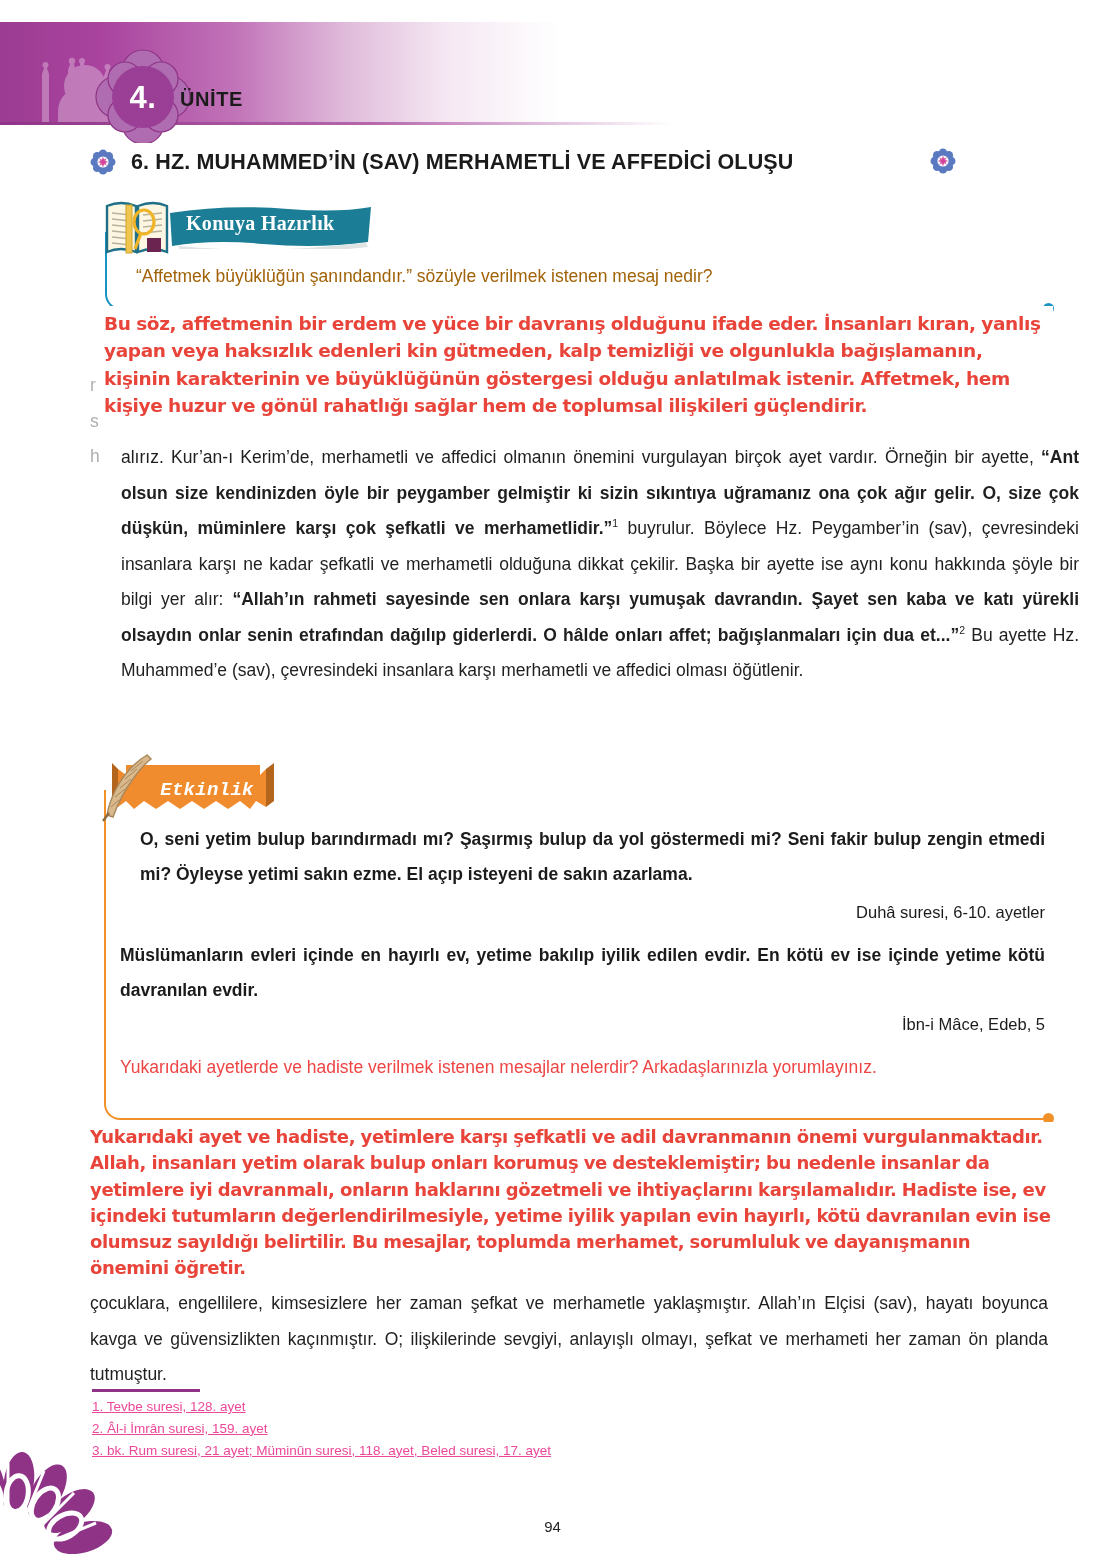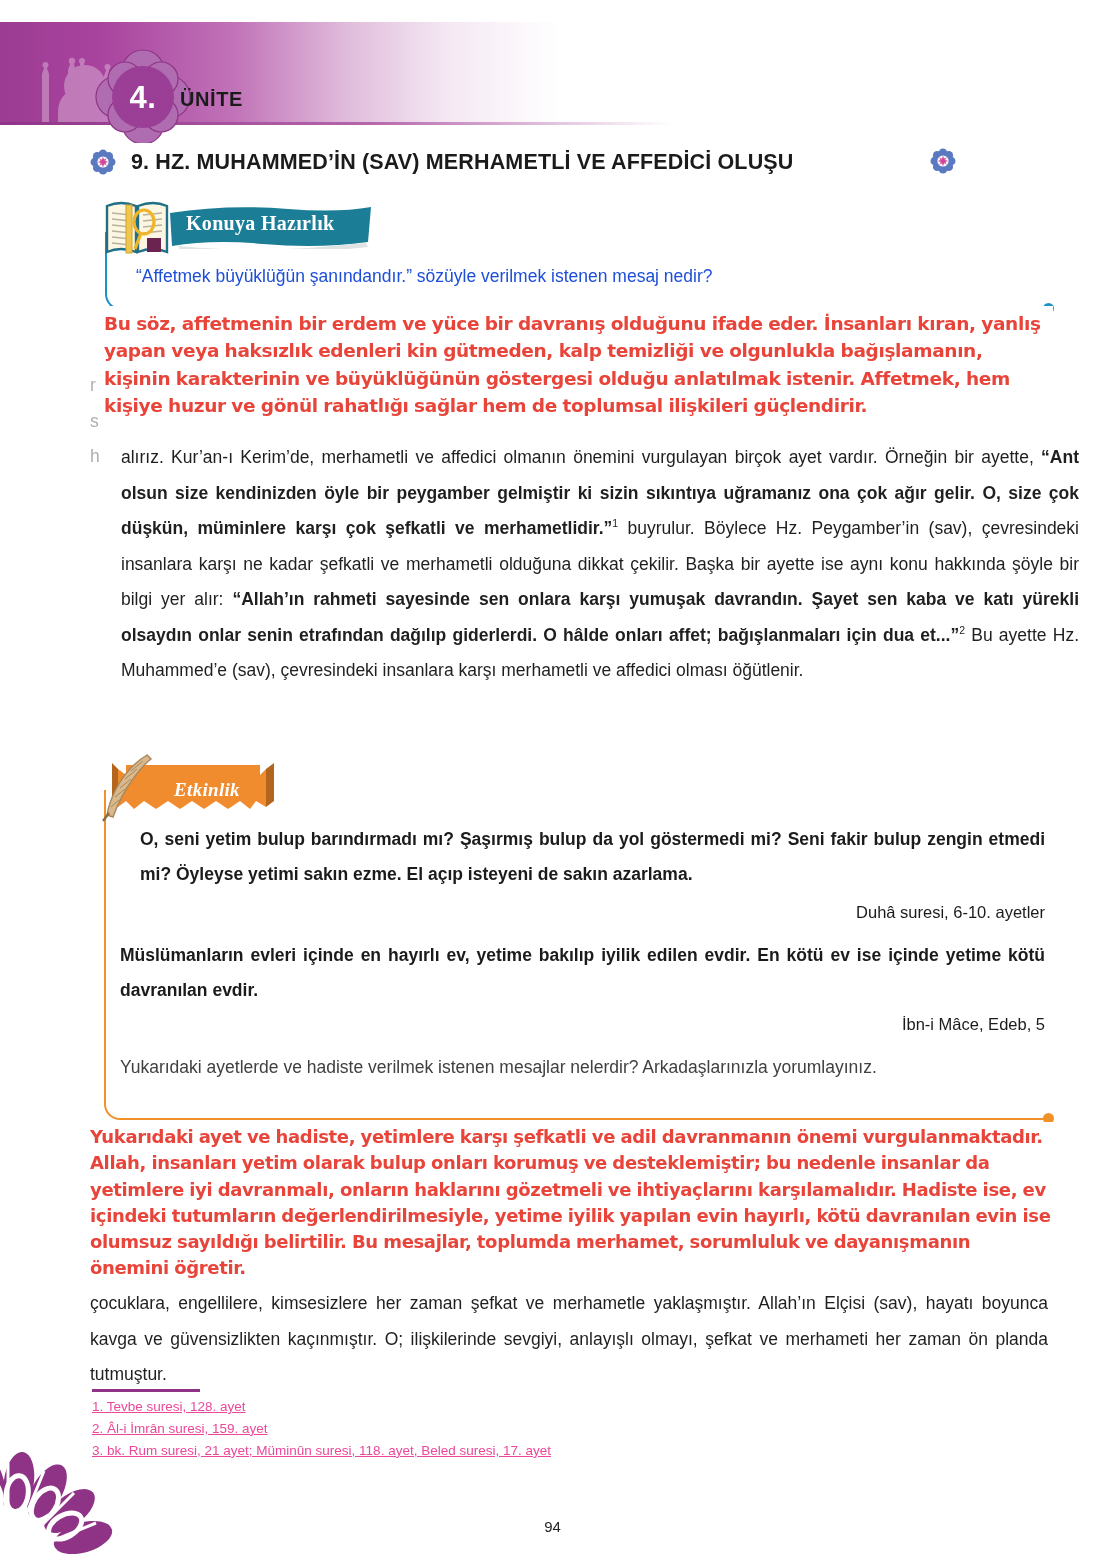--- a/index.html
+++ b/index.html
@@ -152,21 +152,21 @@
     font-size: 20px;
     color: #ffffff;
     letter-spacing: .3px;
   }
   .prep-question {
     position: absolute;
     left: 136px;
     top: 264px;
     width: 880px;
     font-size: 17.5px;
-    color: #1d4ed8;
+    color: #a16207;
     line-height: 1.45;
   }
 
   
   .body-text {
     position: absolute;
     font-size: 17.5px;
     color: #1f1f1f;
     line-height: 2.03;
     text-align: justify;
@@ -243,21 +243,21 @@
     top: 757px;
     width: 168px;
     height: 62px;
   }
   .act-banner-text {
     position: absolute;
     left: 152px;
     top: 779px;
     width: 110px;
     text-align: center;
-    font-family: Liberation Serif, serif;
+    font-family: Liberation Mono, monospace;
     font-style: italic;
     font-weight: bold;
     font-size: 19px;
     color: #ffffff;
     letter-spacing: .3px;
   }
   .act-quote {
     position: absolute;
     font-size: 17.5px;
     font-weight: bold;
@@ -267,21 +267,21 @@
   }
   .act-source {
     position: absolute;
     font-size: 16.5px;
     color: #1b1b1b;
     text-align: right;
   }
   .act-task {
     position: absolute;
     font-size: 17.5px;
-    color: #404040;
+    color: #ef4444;
     line-height: 2.0;
     text-align: justify;
   }
 
   
   .fn-rule {
     position: absolute;
     left: 92px;
     top: 1389px;
     width: 108px;
@@ -374,21 +374,21 @@
           <circle cx="-8.2" cy="0" r="4.3"></circle>
             <circle cx="-5.8" cy="-5.8" r="4.3"></circle>
         </g>
         <circle cx="0" cy="0" r="5.6" fill="#ffffff"></circle>
         <g fill="#d4459a">
           <path d="M0,-5.4 L1.3,-1.3 L5.4,0 L1.3,1.3 L0,5.4 L-1.3,1.3 L-5.4,0 L-1.3,-1.3 Z"></path>
           <path d="M3.8,-3.8 L2,-0.6 L3.8,3.8 L0.6,2 L-3.8,3.8 L-2,0.6 L-3.8,-3.8 L-0.6,-2 Z" opacity=".85"></path>
         </g>
       </g>
     </svg>
-    <div class="section-title">9. HZ. MUHAMMED’İN (SAV) MERHAMETLİ VE AFFEDİCİ OLUŞU</div>
+    <div class="section-title">6. HZ. MUHAMMED’İN (SAV) MERHAMETLİ VE AFFEDİCİ OLUŞU</div>
   </div>
   <svg class="rosette-right" width="26" height="26" viewBox="0 0 26 26">
     <g transform="translate(13,13)">
       <g fill="#5b79c0">
         <circle cx="0" cy="-8.2" r="4.3"></circle>
           <circle cx="5.8" cy="-5.8" r="4.3"></circle>
         <circle cx="8.2" cy="0" r="4.3"></circle>
           <circle cx="5.8" cy="5.8" r="4.3"></circle>
         <circle cx="0" cy="8.2" r="4.3"></circle>
           <circle cx="-5.8" cy="5.8" r="4.3"></circle>

